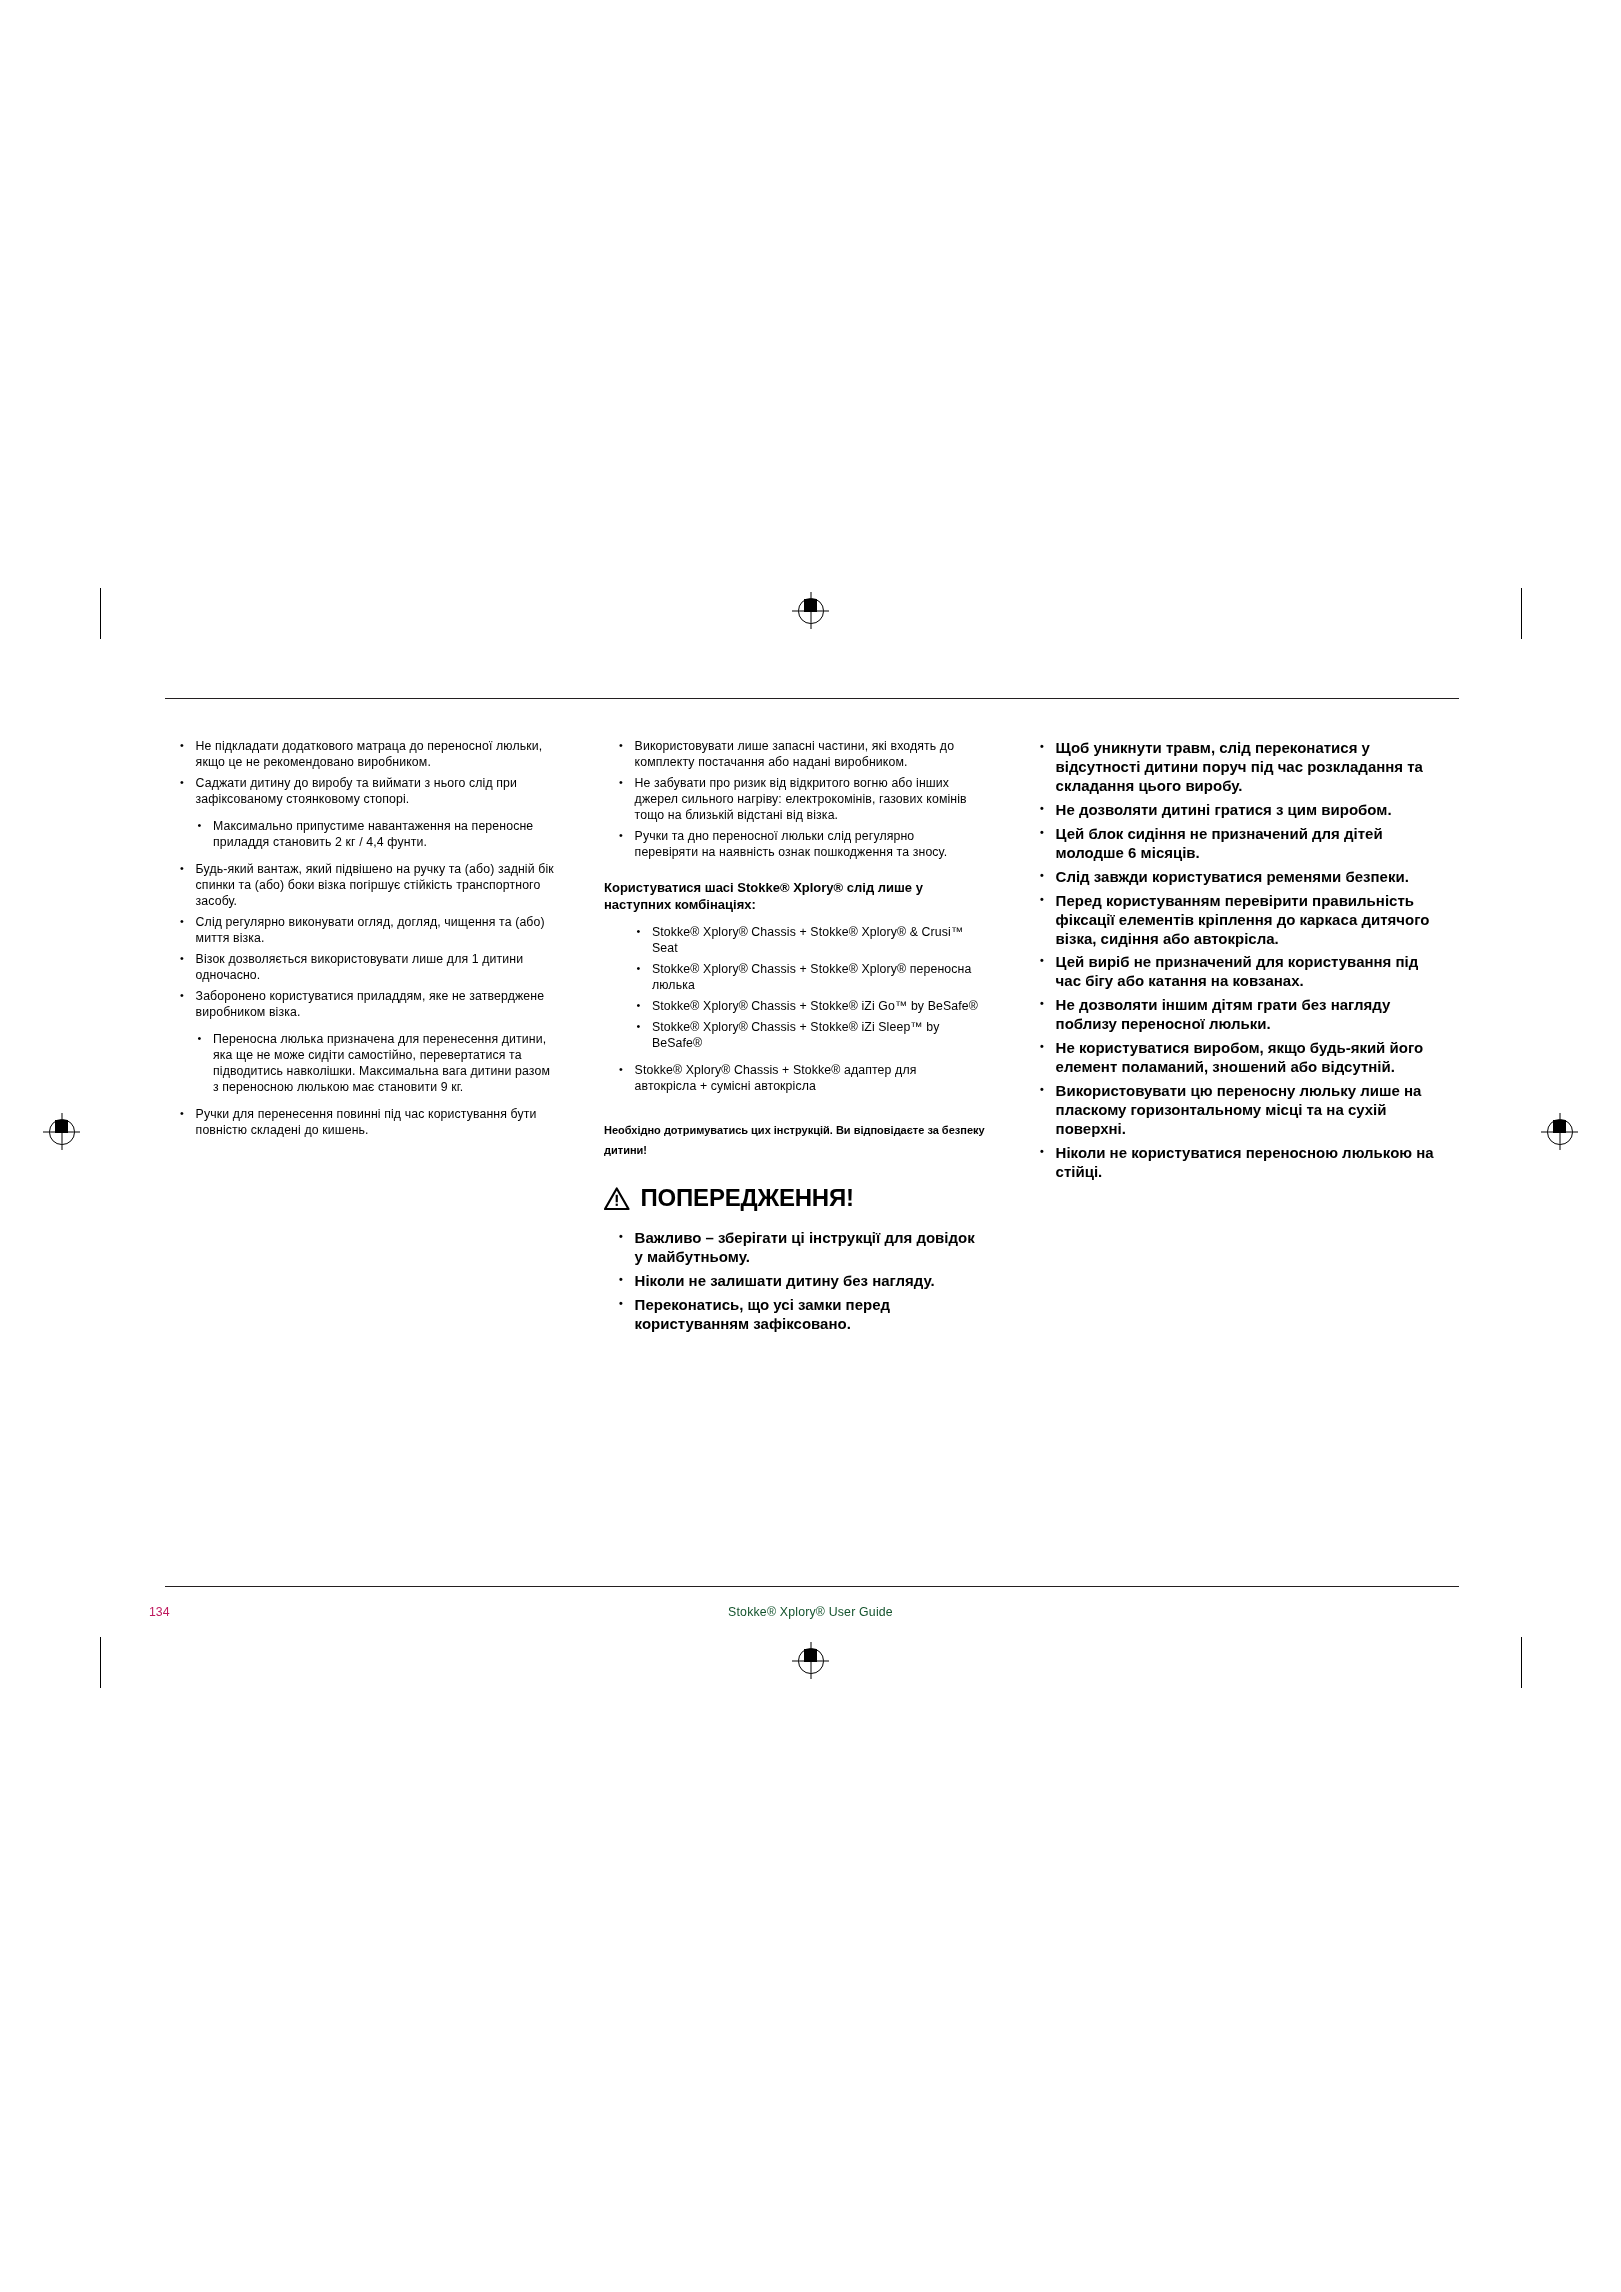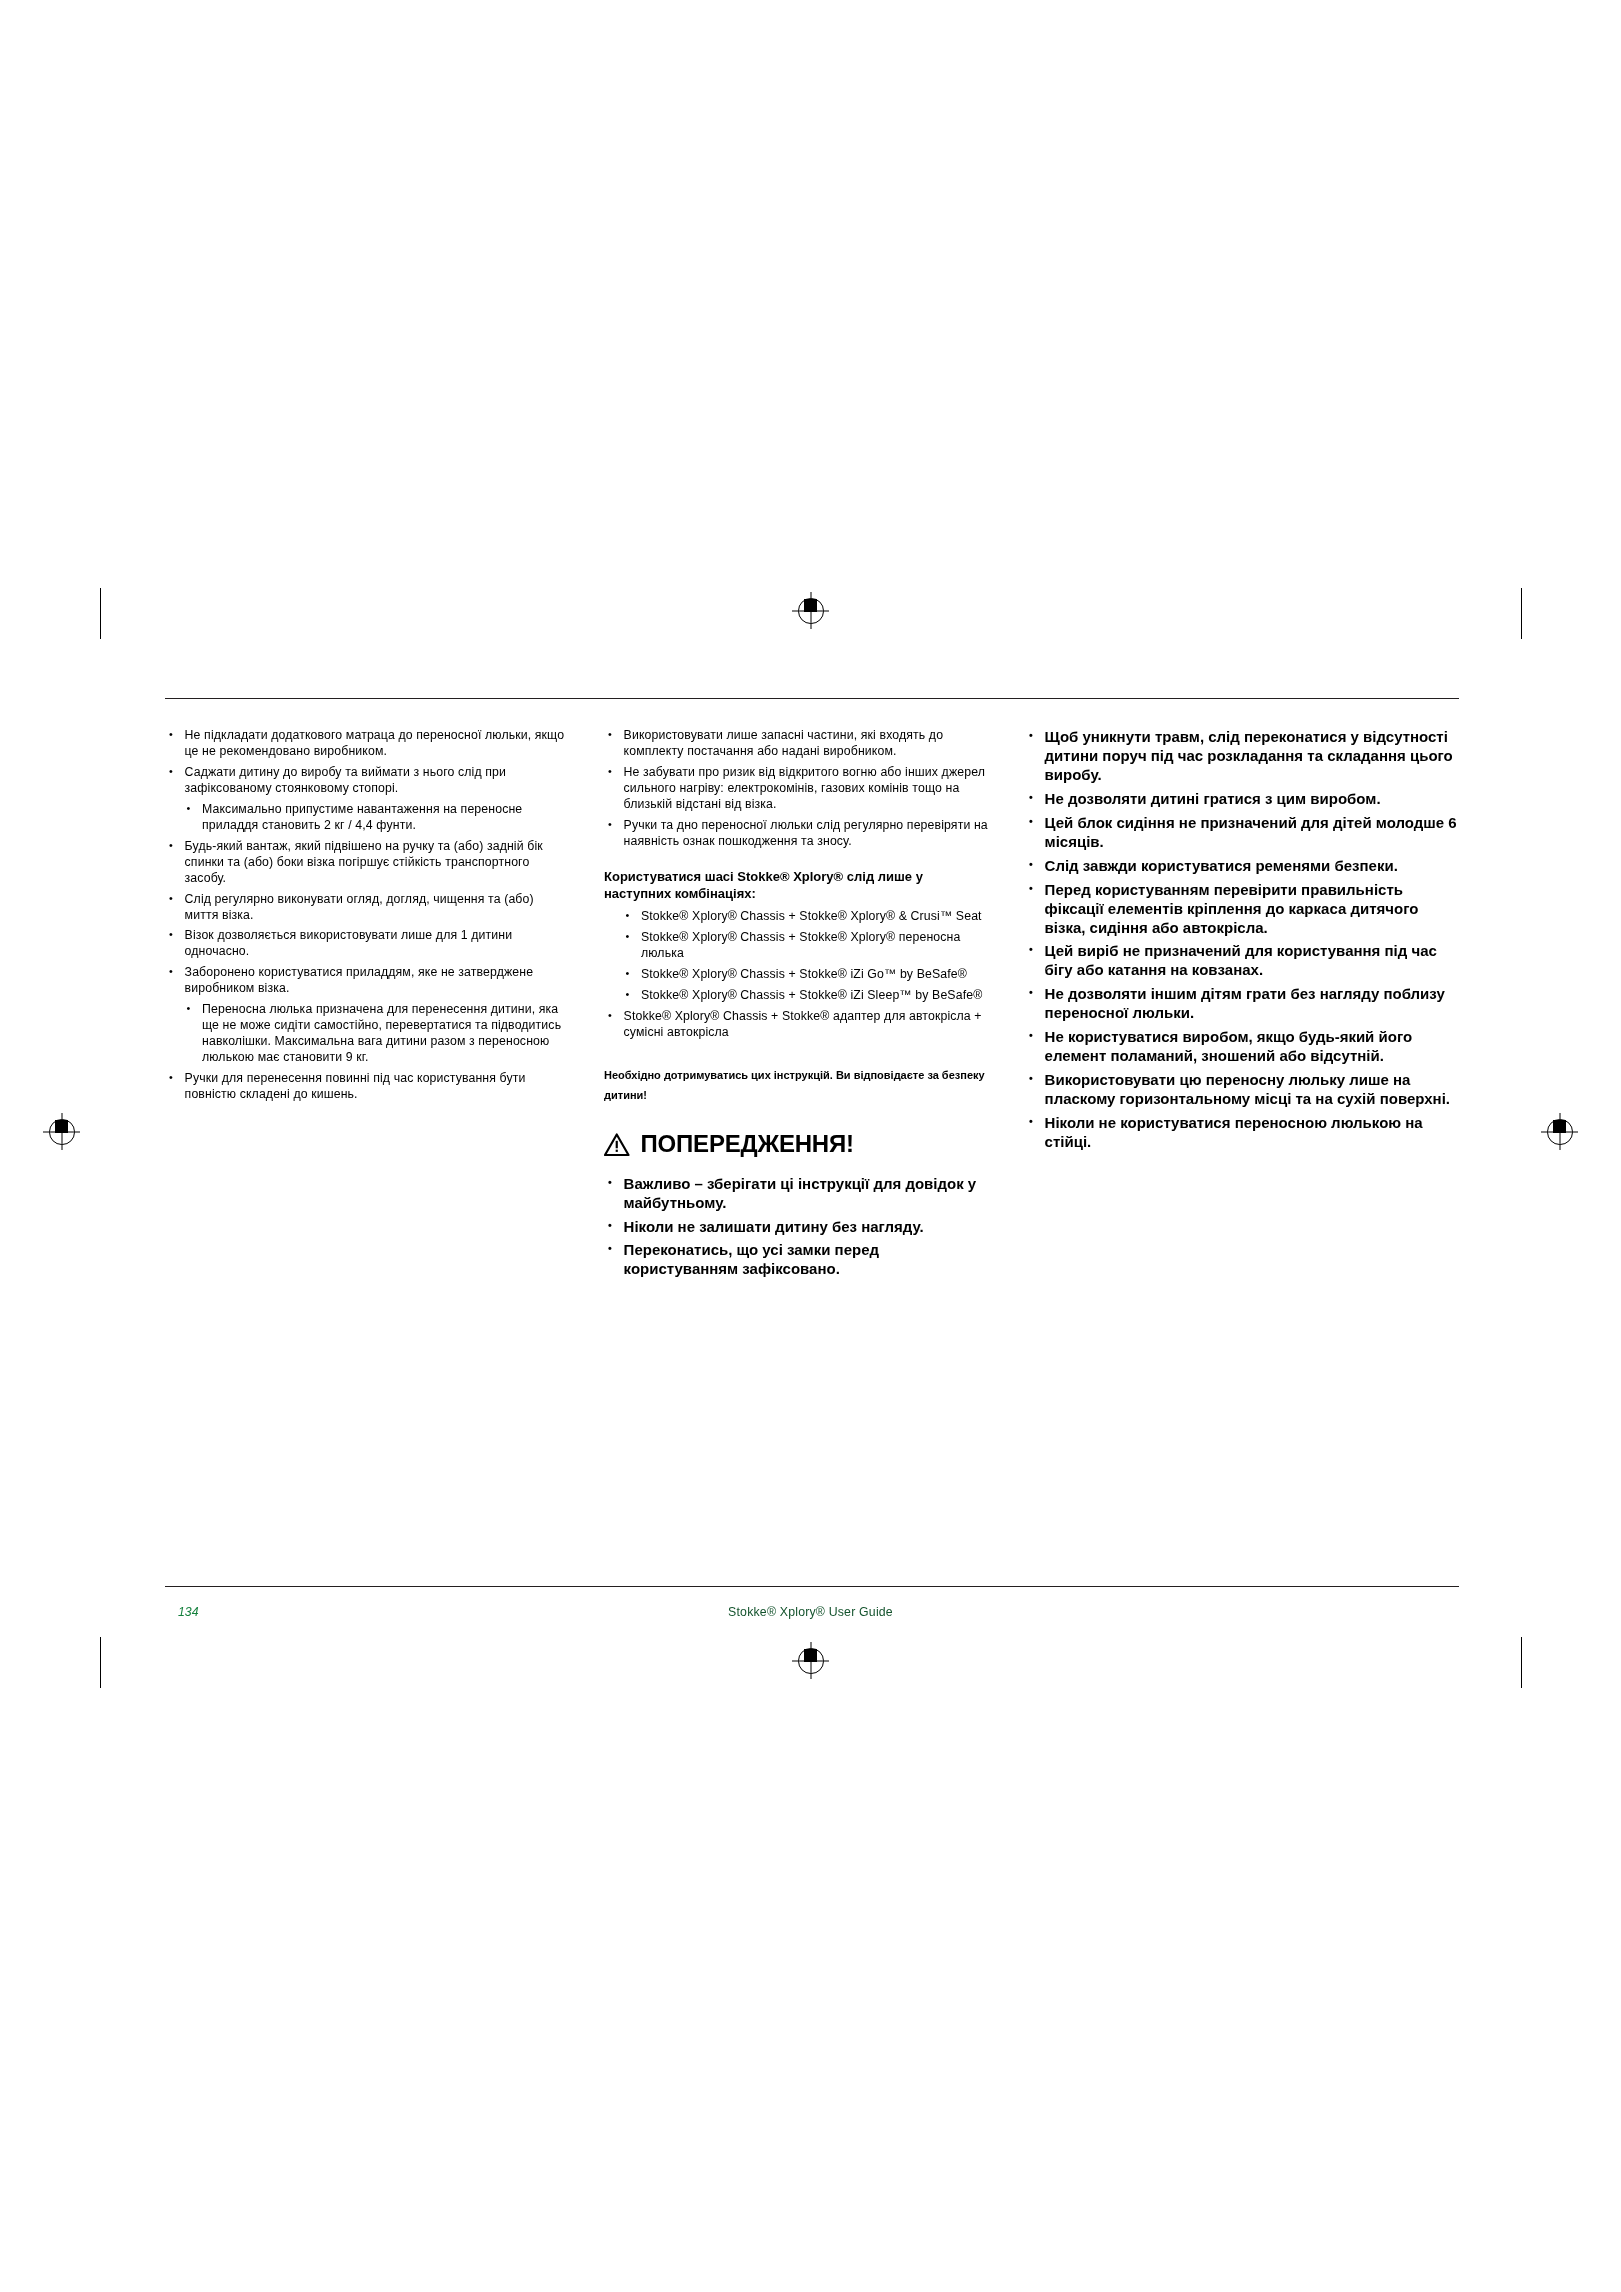--- a/index.html
+++ b/index.html
@@ -81,21 +81,21 @@
   .col {
     box-sizing: border-box;
   }
   .col1 { width: 439px; padding-right: 35px; }
   .col2 { width: 421px; padding-right: 35px; }
   .col3 { width: 433px; }
 
   
   ul.bl {
     list-style: none;
-    margin: 0;
+    margin: 11px;
     padding: 0;
   }
   ul.bl > li {
     position: relative;
     padding-left: 19.6px;
     margin-bottom: 4.9px;
   }
   ul.bl > li::before {
     content: "\2022";
     position: absolute;
@@ -151,25 +151,24 @@
   }
   .warn-tri {
     flex: 0 0 auto;
     width: 25.5px;
     height: 23.5px;
   }
 
   
   .footer-pageno {
     position: absolute;
-    left: 178px;
+    left: 149px;
     top: 1605px;
     font-size: 12.3px;
-    color: #15803d;
-    font-style: italic;
+    color: #be185d;
   }
   .footer-center {
     position: absolute;
     left: 0;
     top: 1605px;
     width: 1621px;
     text-align: center;
     font-size: 12.3px;
     color: #14532d;
   }

